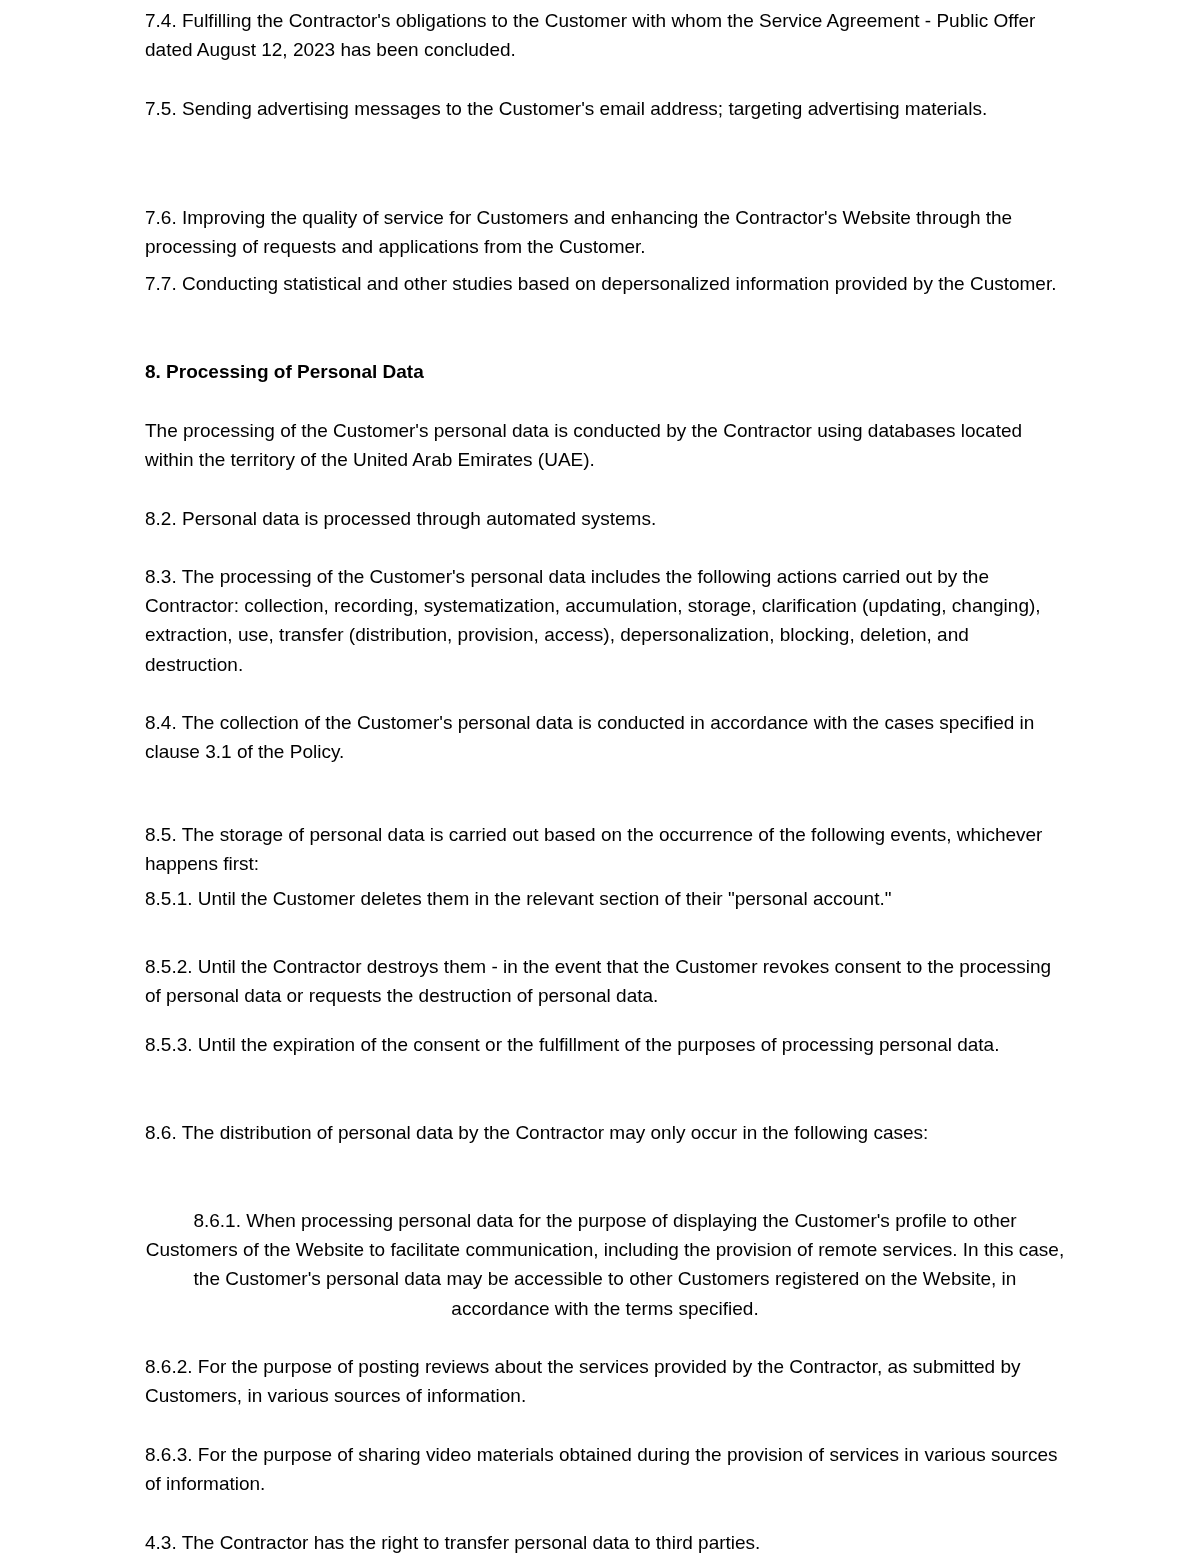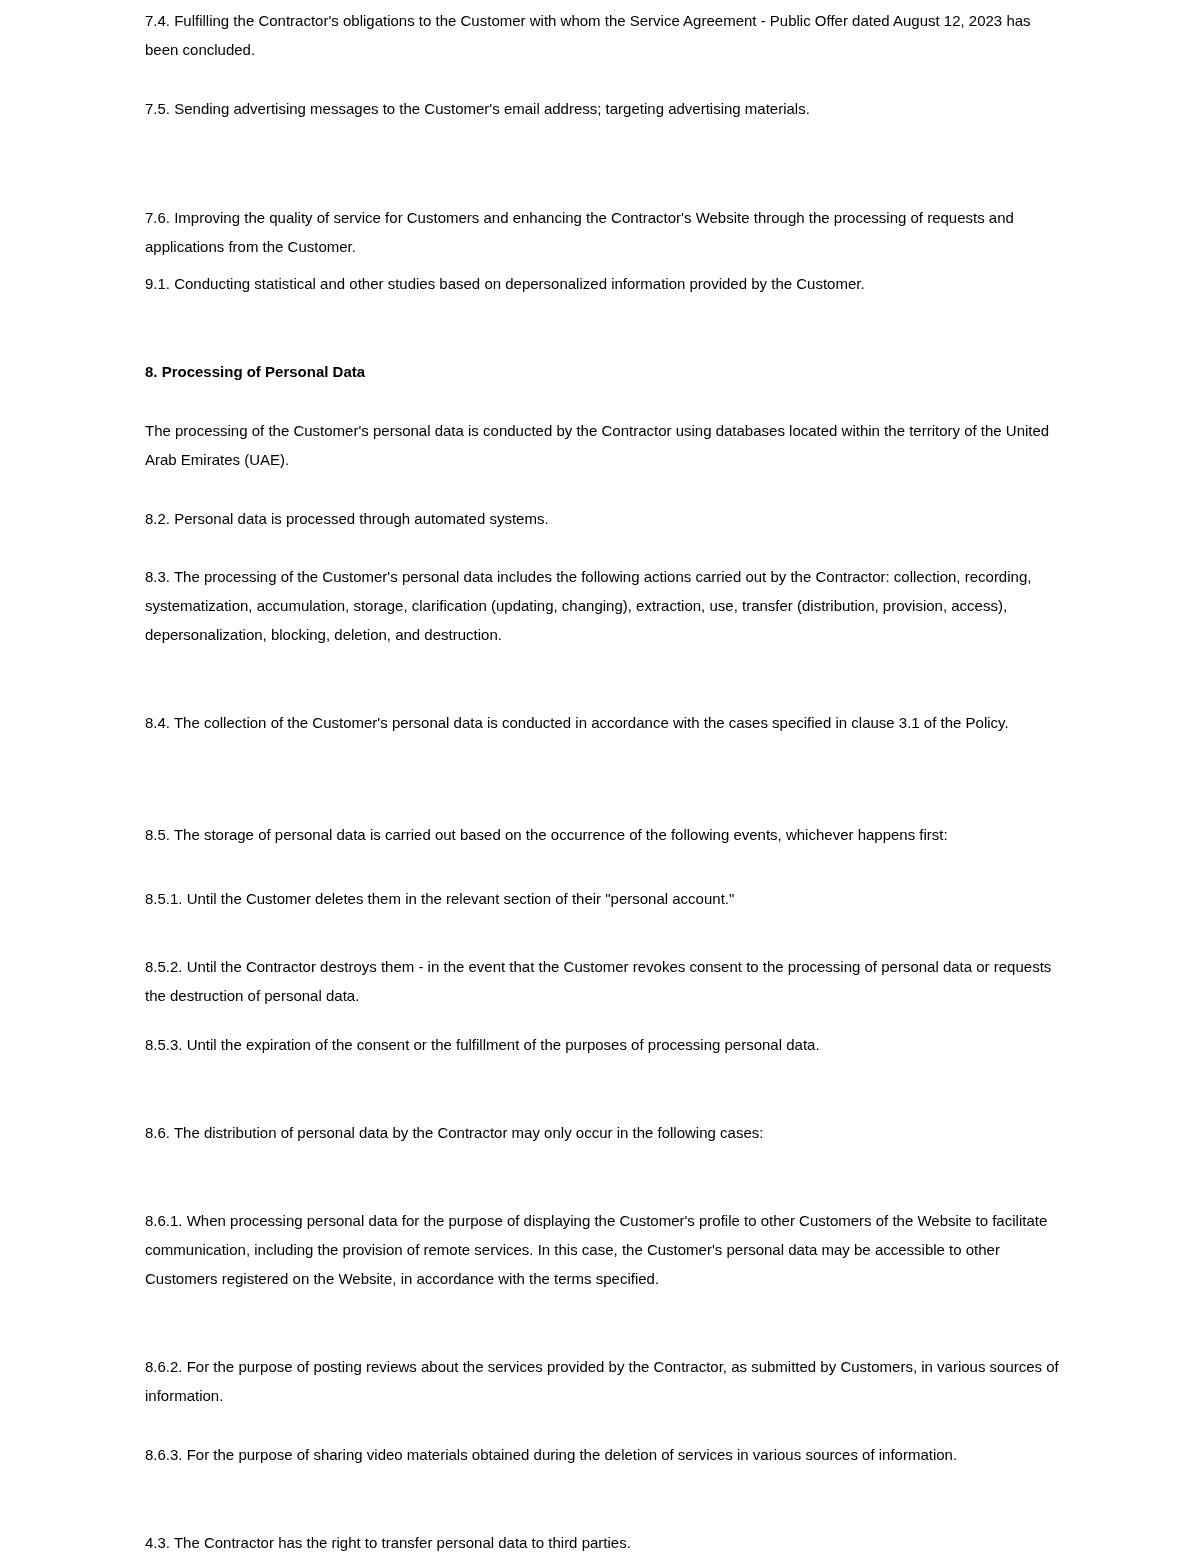--- a/index.html
+++ b/index.html
@@ -21,43 +21,43 @@
       top: 0;
       width: 1200px;
       height: 1562px;
       background: #ffffff;
     }
     .para {
       position: absolute;
       left: 145px;
       width: 920px;
       margin: 0;
-      font-size: 15px;
+      font-size: 19px;
       line-height: 29.2px;
       white-space: normal;
     }
     .heading {
       font-weight: bold;
     }
   </style>
 </head>
 <body>
 
 <div class="page">
   <p class="para" style="top:6px;">7.4. Fulfilling the Contractor's obligations to the Customer with whom the Service Agreement - Public Offer dated August 12, 2023 has been concluded.</p>
   <p class="para" style="top:94px;">7.5. Sending advertising messages to the Customer's email address; targeting advertising materials.</p>
   <p class="para" style="top:181px;margin-top:22px;">7.6. Improving the quality of service for Customers and enhancing the Contractor's Website through the processing of requests and applications from the Customer.</p>
-  <p class="para" style="top:269px;">9.1. Conducting statistical and other studies based on depersonalized information provided by the Customer.</p>
+  <p class="para" style="top:269px;">7.7. Conducting statistical and other studies based on depersonalized information provided by the Customer.</p>
   <p class="para heading" style="top:357px;">8. Processing of Personal Data</p>
   <p class="para" style="top:416px;">The processing of the Customer's personal data is conducted by the Contractor using databases located within the territory of the United Arab Emirates (UAE).</p>
   <p class="para" style="top:504px;">8.2. Personal data is processed through automated systems.</p>
   <p class="para" style="top:562px;">8.3. The processing of the Customer's personal data includes the following actions carried out by the Contractor: collection, recording, systematization, accumulation, storage, clarification (updating, changing), extraction, use, transfer (distribution, provision, access), depersonalization, blocking, deletion, and destruction.</p>
   <p class="para" style="top:708px;">8.4. The collection of the Customer's personal data is conducted in accordance with the cases specified in clause 3.1 of the Policy.</p>
   <p class="para" style="top:820px;">8.5. The storage of personal data is carried out based on the occurrence of the following events, whichever happens first:</p>
   <p class="para" style="top:884px;">8.5.1. Until the Customer deletes them in the relevant section of their "personal account."</p>
   <p class="para" style="top:942px;margin-top:10px;">8.5.2. Until the Contractor destroys them - in the event that the Customer revokes consent to the processing of personal data or requests the destruction of personal data.</p>
   <p class="para" style="top:1030px;">8.5.3. Until the expiration of the consent or the fulfillment of the purposes of processing personal data.</p>
   <p class="para" style="top:1118px;">8.6. The distribution of personal data by the Contractor may only occur in the following cases:</p>
-  <p class="para" style="top:1206px;">8.6.1. When processing personal data for the purpose of displaying the Customer's profile to other Customers of the Website to facilitate communication, including the provision of remote services. In this case, the Customer's personal data may be accessible to other Customers registered on the Website, in accordance with the terms specified.</p>
+  <p class="para" style="top:1206px;text-align:center;">8.6.1. When processing personal data for the purpose of displaying the Customer's profile to other Customers of the Website to facilitate communication, including the provision of remote services. In this case, the Customer's personal data may be accessible to other Customers registered on the Website, in accordance with the terms specified.</p>
   <p class="para" style="top:1352px;">8.6.2. For the purpose of posting reviews about the services provided by the Contractor, as submitted by Customers, in various sources of information.</p>
-  <p class="para" style="top:1440px;">8.6.3. For the purpose of sharing video materials obtained during the deletion of services in various sources of information.</p>
+  <p class="para" style="top:1440px;">8.6.3. For the purpose of sharing video materials obtained during the provision of services in various sources of information.</p>
   <p class="para" style="top:1528px;">4.3. The Contractor has the right to transfer personal data to third parties.</p>
 </div>
 
 </body></html>

